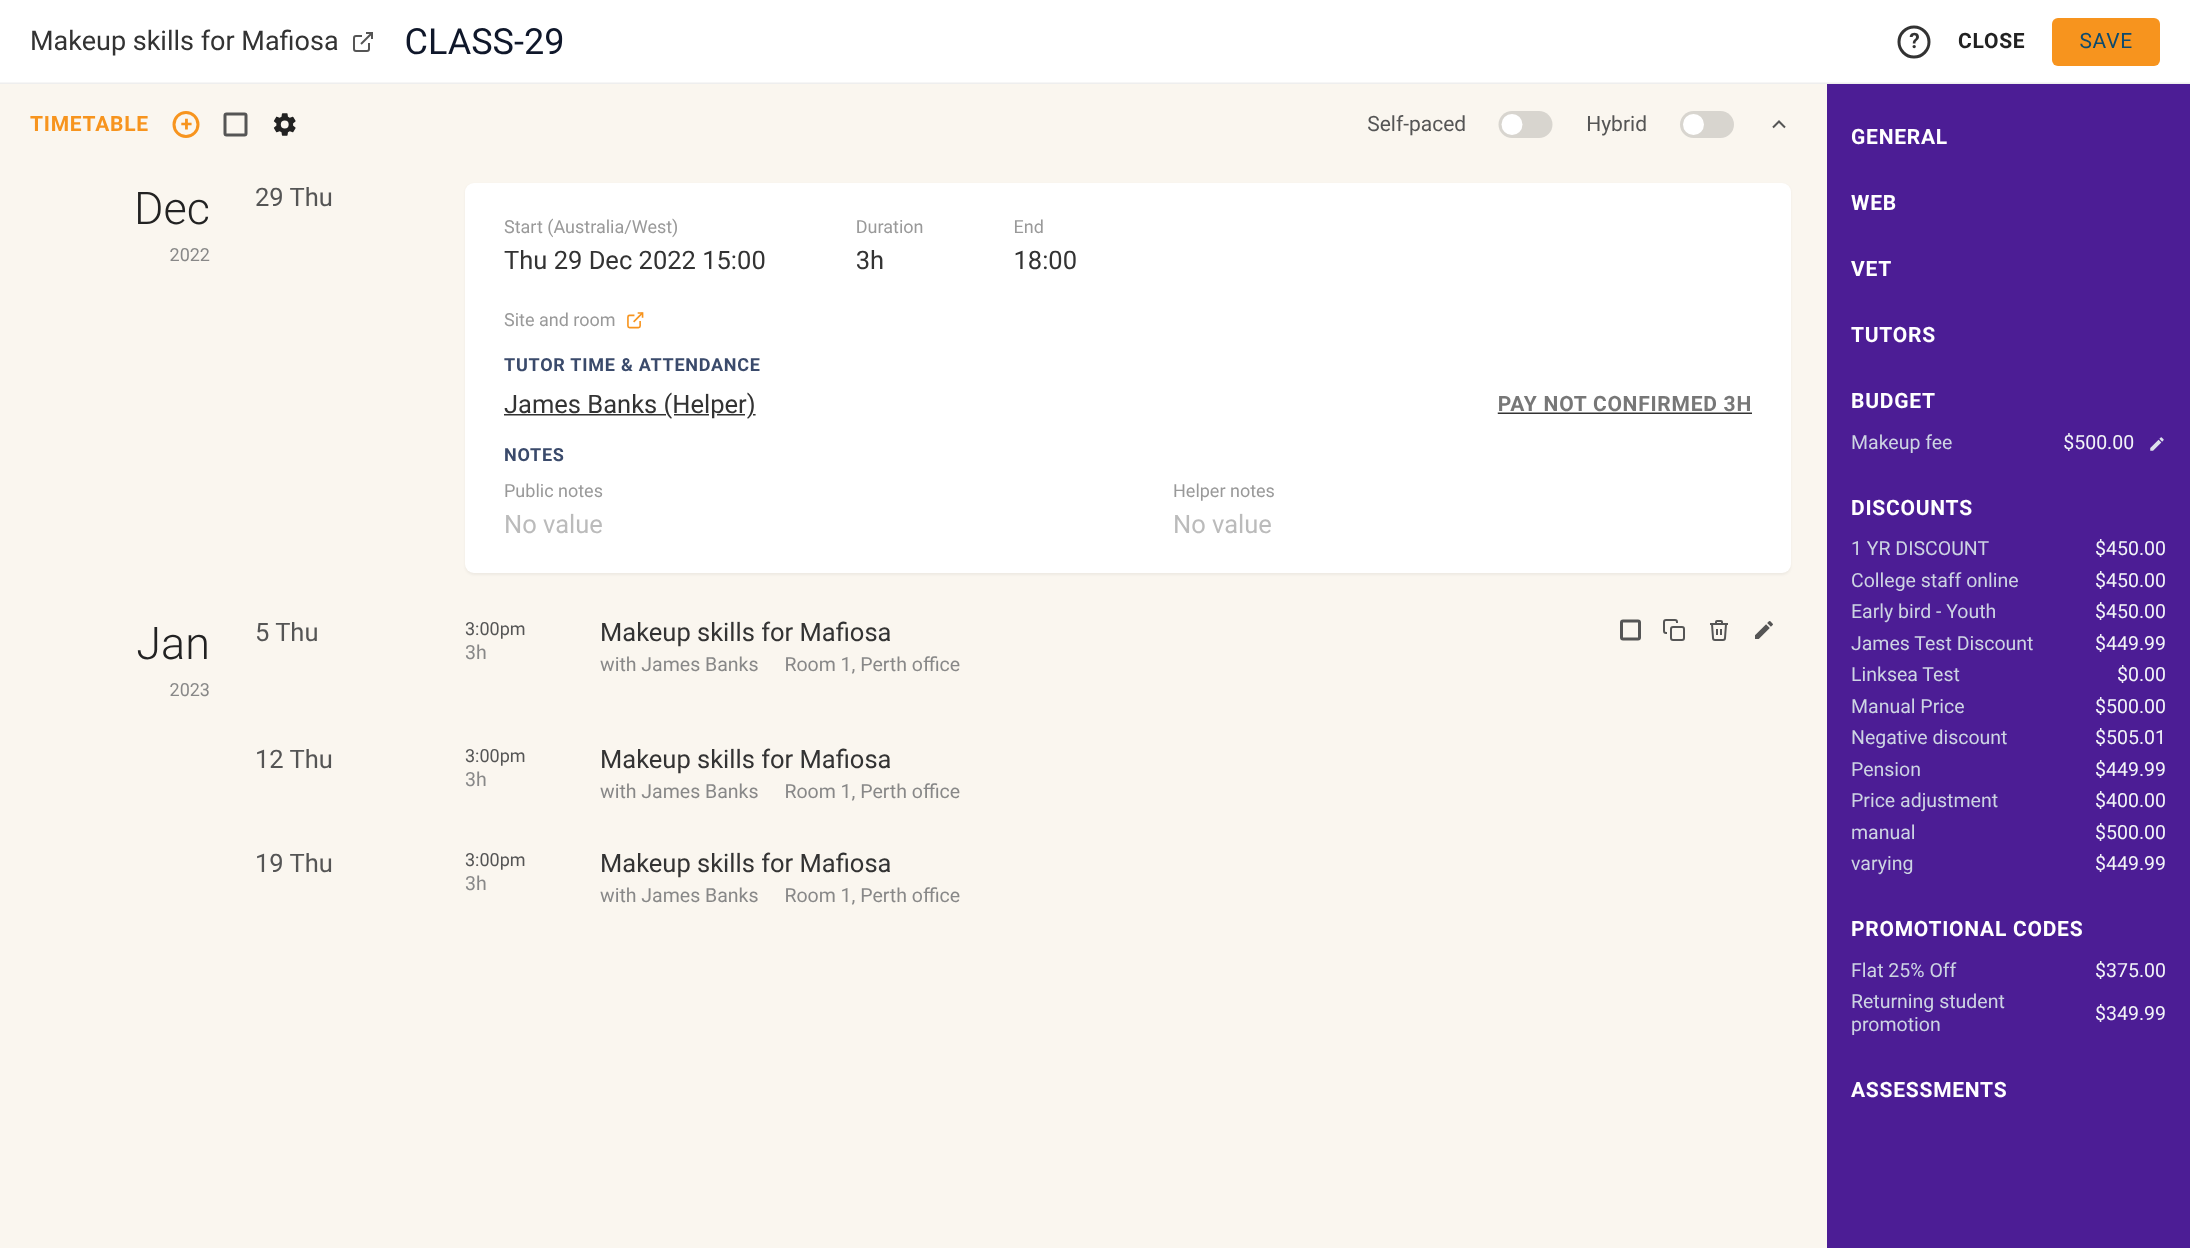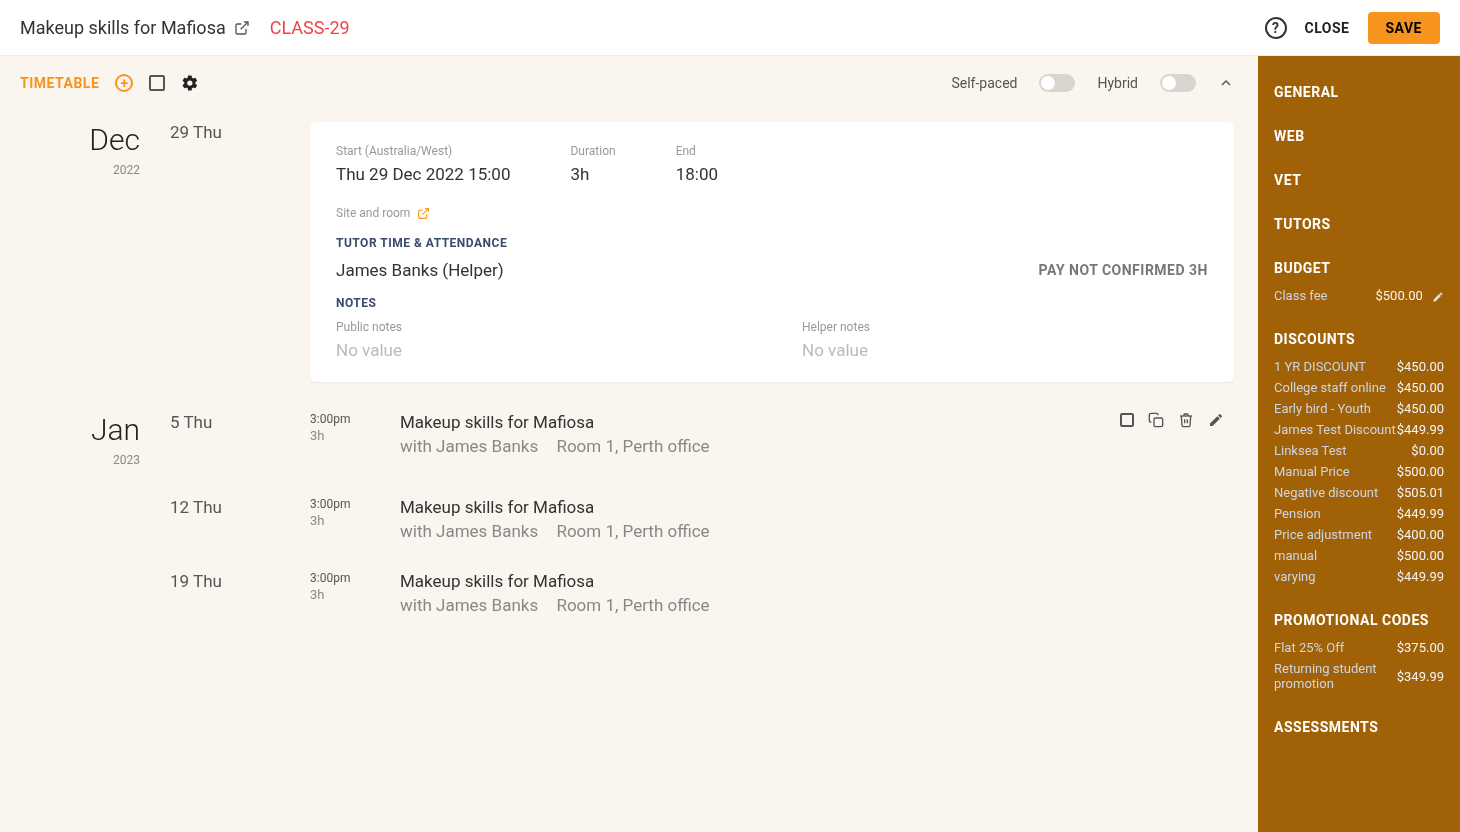--- a/index.html
+++ b/index.html
@@ -15,30 +15,30 @@
     height: 56px;
     display: flex;
     align-items: center;
     padding: 0 20px;
     border-bottom: 1px solid #eee;
     justify-content: space-between;
     background: #fff;
   }
   .header-left { display: flex; align-items: center; gap: 20px; }
   .page-title { font-size: 18px; font-weight: 400; color: #333; display:flex; align-items:center; gap:8px;}
-  .class-code { font-size: 18px; color: #ef4444; }
+  .class-code { font-size: 24px; color: #0f172a; }
   .header-right { display: flex; align-items: center; gap: 18px; }
   .help-icon {
     width: 22px; height: 22px; border: 2px solid #333; border-radius: 50%;
     display:flex; align-items:center; justify-content:center; font-size: 14px; font-weight:700; color:#333;
   }
   .close-btn { font-size: 14px; font-weight: 700; letter-spacing: .5px; color:#222; cursor:pointer; }
   .save-btn {
-    background: #f7941e; color: #000000; border-radius: 4px; padding: 8px 18px;
-    font-size: 14px; font-weight: 700; letter-spacing: .5px; cursor:pointer;
+    background: #f7941e; color: #0c4a6e; border-radius: 4px; padding: 8px 18px;
+    font-size: 14px; font-weight: 400; letter-spacing: .5px; cursor:pointer;
   }
   .layout { display: flex; height: calc(832px - 56px); }
   .main {
     flex: 1; background: #faf6ef; padding: 18px 24px 6px 20px; overflow:auto;
   }
   .main-toolbar {
     display: flex; align-items: center; justify-content: space-between; margin-bottom: 30px;
   }
   .tt-left { display:flex; align-items:center; gap: 16px; }
   .tt-label { color:#f7941e; font-weight:700; letter-spacing:.5px; font-size:14px;}
@@ -65,39 +65,39 @@
   .month { font-size: 30px; font-weight: 300; color:#222; text-align: right; padding-right: 10px; }
   .year { font-size: 12px; color:#888; text-align: right; padding-right: 10px; margin-top:6px;}
   .date { font-size: 17px; color:#555; }
   .card {
     background:#fff; border-radius: 6px; padding: 22px 26px; box-shadow: 0 1px 2px rgba(0,0,0,0.05);
   }
   .card-row { display:flex; gap: 60px; margin-bottom: 22px; flex-wrap:wrap;}
   .field-label { font-size: 12px; color:#999; margin-bottom: 6px; }
   .field-value { font-size: 17px; color:#333; }
   .section-hdr { font-size: 12px; font-weight:700; color:#3a4a6b; letter-spacing:.5px; margin: 16px 0 10px; }
-  .tutor-row { display:flex; justify-content:space-between; align-items:center; font-size:17px; color:#333; }
+  .tutor-row { display:flex; justify-content:space-between; align-items:center; font-size:17px; color:#333;text-decoration:underline; }
   .pay-status { font-size:14px; font-weight:700; color:#777; letter-spacing:.5px; }
   .notes-row { display:flex; gap: 60px; }
   .notes-col { flex:1; }
   .noval { color:#bbb; font-size:17px; }
   .edit-link-icon { color:#f7941e; margin-left:4px; }
 
   .session { display:flex; align-items:flex-start; gap: 20px; position:relative; }
   .sess-time { width: 70px; }
   .sess-time .t { font-size:12px; color:#555;}
   .sess-time .d { font-size:13px; color:#888; margin-top:2px;}
   .sess-body .title { font-size:17px; color:#333; }
-  .sess-body .meta { font-size:17px; color:#888; margin-top:4px; }
+  .sess-body .meta { font-size:13px; color:#888; margin-top:4px; }
   .sess-body .meta span + span::before { content:""; display:inline-block; width:14px; }
   .row-actions { position:absolute; right:10px; top:0; display:none; gap:14px; color:#555; align-items:center;}
   .tl-row.show-actions .row-actions { display:flex; }
 
   .sidebar {
-    width: 202px; background: #a16207; color:#dbe0eb; padding: 28px 16px; overflow:auto;
+    width: 242px; background: #4c1d95; color:#dbe0eb; padding: 28px 16px; overflow:auto;
     font-size: 14px;
   }
   .side-sec { margin-bottom: 28px; }
   .side-h { color:#fff; font-weight:700; letter-spacing:.5px; font-size:14px; margin-bottom: 12px; }
   .kv { display:flex; justify-content:space-between; align-items:center; font-size:13px; margin-bottom: 6px; }
   .kv .k { color:#cdd4e3; max-width: 140px; }
   .kv .v { color:#f2f4f8; white-space:nowrap; }
   .kv .edit { margin-left:6px; }
   svg { display:block; }
   .icon-btn { cursor:pointer; }
@@ -277,21 +277,21 @@
     <div class="side-sec">
         <div class="side-h">VET</div>
       </div>
     <div class="side-sec">
         <div class="side-h">TUTORS</div>
       </div>
 
     <div class="side-sec">
       <div class="side-h">BUDGET</div>
       <div class="kv">
-        <span class="k">Class fee</span>
+        <span class="k">Makeup fee</span>
         <span>
           <span class="v">$500.00</span>
           <svg class="edit" style="display:inline-block; vertical-align:middle" width="12" height="12" viewBox="0 0 24 24" fill="#dbe0eb">
               <path d="M3 17.25V21h3.75L17.81 9.94l-3.75-3.75L3 17.25zM20.71 7.04a1 1 0 0 0 0-1.41l-2.34-2.34a1 1 0 0 0-1.41 0l-1.83 1.83 3.75 3.75 1.83-1.83z"></path>
             </svg>
         </span>
       </div>
     </div>
 
     <div class="side-sec">

